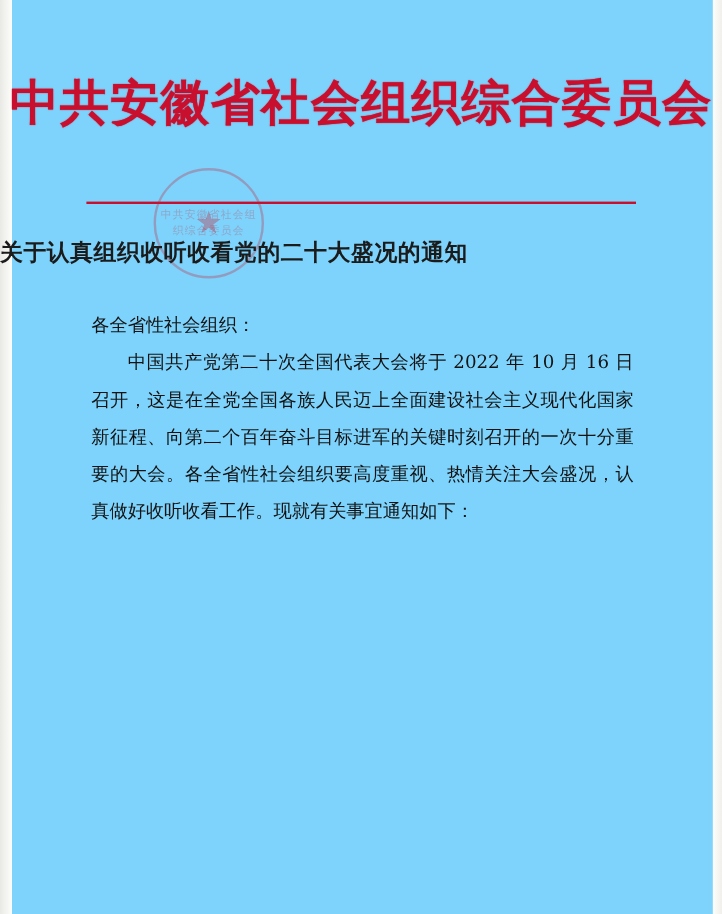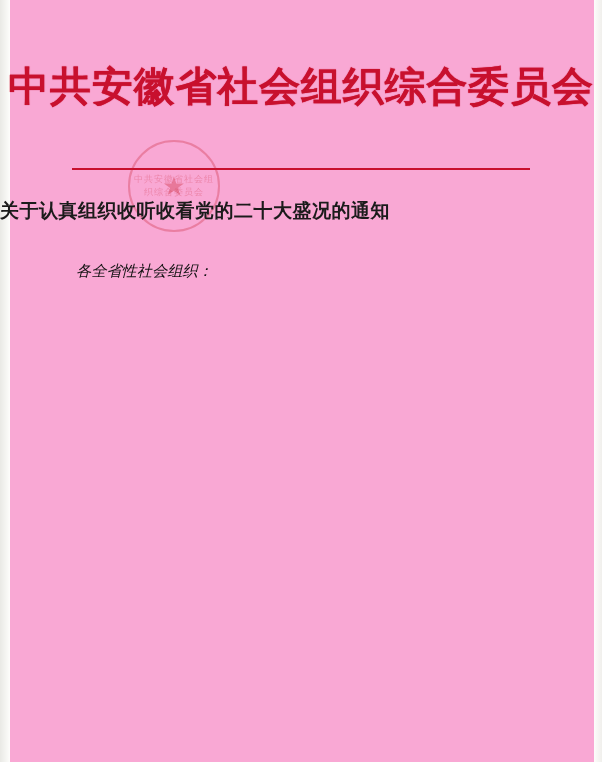--- a/index.html
+++ b/index.html
@@ -10,21 +10,21 @@
     width: 602px;
     height: 762px;
     background: #ffffff;
     font-family: "DejaVu Serif", "Liberation Serif", serif;
     overflow: hidden;
   }
   .page {
     position: relative;
     width: 602px;
     height: 762px;
-    background: #f9a8d4;
+    background: #7dd3fc;
     box-sizing: border-box;
   }
   
   .page::before {
     content: "";
     position: absolute;
     left: 0; top: 0; bottom: 0;
     width: 10px;
     background: linear-gradient(to right, #e9e9e5, #fdfdfb);
     pointer-events: none;
@@ -120,21 +120,20 @@
     font-size: 15.2px;
     line-height: 31px;
     color: #121212;
     text-align: justify;
     text-justify: inter-ideograph;
     font-family: "DejaVu Serif", "Liberation Serif", serif;
   }
   .body-text p {
     margin: 0;
     padding: 0;
-    font-style: italic;
   }
   .body-text p.indent {
     text-indent: 2em;
   }
   .body-text p.salutation {
     text-indent: 0;
   }
 </style>
 </head>
 <body>
@@ -149,15 +148,16 @@
 
   <div class="seal">
     <span class="seal-text">中共安徽省社会组织综合委员会</span>
     <span class="seal-star">★</span>
   </div>
 
   <div class="subtitle">关于认真组织收听收看党的二十大盛况的通知</div>
 
   <div class="body-text">
     <p class="salutation">各全省性社会组织：</p>
+    <p class="indent">中国共产党第二十次全国代表大会将于 2022 年 10 月 16 日召开，这是在全党全国各族人民迈上全面建设社会主义现代化国家新征程、向第二个百年奋斗目标进军的关键时刻召开的一次十分重要的大会。各全省性社会组织要高度重视、热情关注大会盛况，认真做好收听收看工作。现就有关事宜通知如下：</p>
   </div>
 
 </div>
 
 </body></html>

